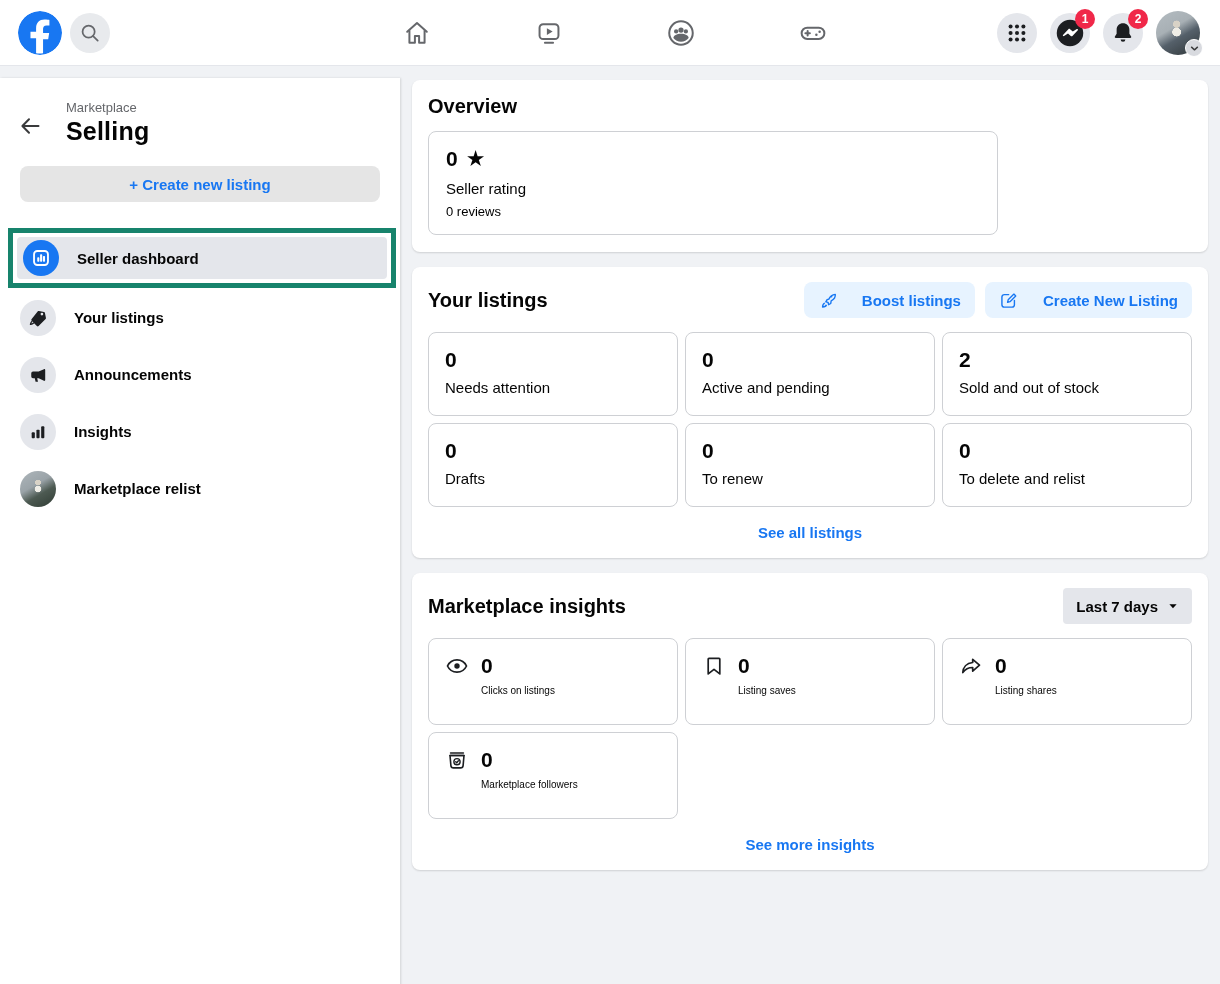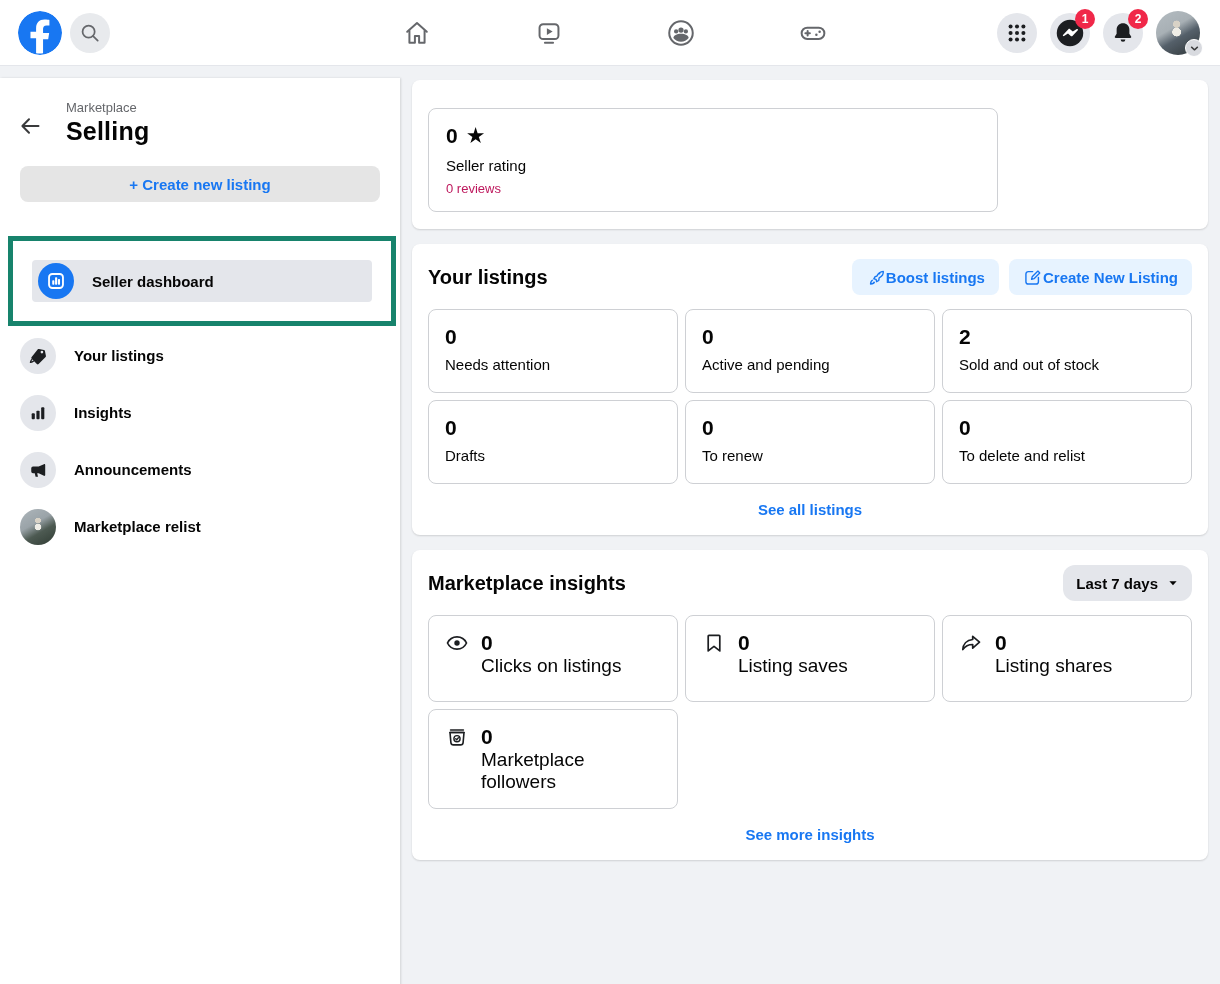--- a/index.html
+++ b/index.html
@@ -35,21 +35,21 @@
     box-shadow:1px 0 2px rgba(0,0,0,.12); z-index:10; }
   .sb-head { display:flex; align-items:flex-start; gap:24px; padding:22px 16px 0 18px; }
   .back-arrow { margin-top:14px; cursor:pointer; }
   .sb-crumb { font-size:13px; color:#65676B; }
   .sb-title { font-size:25px; font-weight:800; letter-spacing:.2px; margin-top:2px; }
   .create-listing-btn { margin:20px 20px 18px 20px; height:36px; background:#e5e5e5; border:none;
     border-radius:8px; color:#1877F2; font-size:15px; font-weight:700; width:360px; cursor:pointer;
     font-family:inherit; }
   .menu { }
   .menu-item { display:flex; align-items:center; gap:18px; height:57px; padding-left:20px; cursor:pointer; }
-  .selected-frame { border:5px solid #17836C; padding:19px; margin:16px 4px 1px 8px; }
+  .selected-frame { border:5px solid #17836C; padding:4px; margin:8px 4px 1px 8px; }
   .selected-frame .menu-item { height:42px; padding-left:6px; background:#E4E6EB; border-radius:4px; }
   .mi-icon { width:36px; height:36px; border-radius:50%; background:#E4E6EB; flex:none;
     display:flex; align-items:center; justify-content:center; }
   .mi-icon.blue { background:#1877F2; }
   .mi-icon.photo { background:
       radial-gradient(circle at 50% 32%, #d8d2c6 0 9%, transparent 10%),
       radial-gradient(ellipse at 50% 50%, #efede6 0 13%, transparent 14%),
       linear-gradient(150deg,#aeb6bb 0%,#9aa3a8 40%,#4d5a52 62%,#2f3b33 100%); }
   .mi-label { font-size:15px; font-weight:600; }
   
@@ -57,36 +57,36 @@
     padding:14px 12px 0 12px; display:flex; flex-direction:column; gap:15px; }
   .section { background:#fff; border-radius:8px; box-shadow:0 1px 2px rgba(0,0,0,.14); padding:15px 16px 17px 16px; }
   .sec-title { font-size:20px; font-weight:700; }
   .sec-head { display:flex; align-items:center; margin-bottom:14px; }
   .sec-head .sec-title { flex:1; }
   .overview-card { width:570px; border:1px solid #CED0D4; border-radius:8px; padding:15px 17px; margin-top:13px; }
   .rating-row { display:flex; align-items:center; gap:8px; }
   .rating-val { font-size:21px; font-weight:700; }
   .star { font-size:22px; line-height:1; }
   .rating-label { font-size:15px; margin-top:9px; }
-  .reviews { font-size:13px; color:#be185d; margin-top:7px; }
-  .pill-btn { display:flex; align-items:center; gap:0; background:#E7F3FF; border:none; border-radius:8px;
+  .reviews { font-size:13px; color:#000000; margin-top:7px; }
+  .pill-btn { display:flex; align-items:center; gap:24px; background:#E7F3FF; border:none; border-radius:8px;
     height:36px; padding:0 14px; color:#1877F2; font-size:15px; font-weight:700; cursor:pointer;
     font-family:inherit; margin-left:10px; }
-  .range-btn { display:flex; align-items:center; gap:9px; background:#E4E6EB; border:none; border-radius:12px;
+  .range-btn { display:flex; align-items:center; gap:9px; background:#E4E6EB; border:none; border-radius:4px;
     height:36px; padding:0 13px; color:#050505; font-size:15px; font-weight:600; cursor:pointer; font-family:inherit;justify-content:space-between; }
   .stat-grid { display:grid; grid-template-columns:repeat(3,1fr); gap:7px; }
   .stat-card { border:1px solid #CED0D4; border-radius:8px; padding:15px 16px; min-height:84px; }
   .stat-val { font-size:21px; font-weight:700; }
   .stat-label { font-size:15px; margin-top:7px; }
   .see-link { display:block; text-align:center; color:#1877F2; font-size:15px; font-weight:700;
     margin-top:17px; text-decoration:none; cursor:pointer; }
   .insight-card { border:1px solid #CED0D4; border-radius:8px; padding:15px 16px; min-height:87px; }
   .ic-top { display:flex; align-items:center; gap:12px; }
   .ic-val { font-size:21px; font-weight:700; }
-  .insight-label { font-size:19px; margin-left:36px; }
+  .insight-label { font-size:10px; margin-top:7px; margin-left:36px; }
   .insight-grid { display:grid; grid-template-columns:repeat(3,1fr); gap:7px; }
   .insight-card:nth-child(4) .insight-label { max-width:118px; }
   svg { display:block; }
 </style>
 </head>
 <body>
 
 <header class="topnav">
   <div class="nav-left">
     <div class="fb-logo">
@@ -208,47 +208,48 @@
             <path fill="#1C1E21" d="M11.8 3.9c.34-.34.88-.49 1.37-.39l6 1.2c.59.12 1.04.57 1.16 1.16l1.2 6c.1.49-.05 1.03-.39 1.37l-8.4 8.4c-.58.58-1.53.58-2.11 0l-6.23-6.23c-.58-.58-.58-1.53 0-2.11z"></path>
             <circle cx="16.7" cy="7.3" r="1.6" fill="#E4E6EB"></circle>
             <path d="M6.7 18.1c-1.2 1.2-2.8 1.5-3.7 1.4.1-.9.5-2.2 1.4-3.2" fill="none" stroke="#1C1E21" stroke-width="1.6" stroke-linecap="round"></path>
           </svg>
       </span>
       <span class="mi-label">Your listings</span>
     </div>
     <div class="menu-item">
       <span class="mi-icon">
         <svg width="20" height="20" viewBox="0 0 24 24">
+            <path fill="#1C1E21" d="M19.1 5c.7-.35 1.55.16 1.55.95v12.1c0 .79-.85 1.3-1.55.95L12.8 16H11l1 4.2H9.1l-1-4.2H6a2.1 2.1 0 0 1-2.1-2.1V10A2.1 2.1 0 0 1 6 7.9h6.8z"></path>
+          </svg>
+      </span>
+      <span class="mi-label">Announcements</span>
+    </div>
+    <div class="menu-item">
+      <span class="mi-icon">
+        <svg width="20" height="20" viewBox="0 0 24 24">
             <g fill="#1C1E21">
               <rect x="4.4" y="12.4" width="3.8" height="7" rx="1.1"></rect>
               <rect x="10.1" y="9.2" width="3.8" height="10.2" rx="1.1"></rect>
               <rect x="15.8" y="5.2" width="3.8" height="14.2" rx="1.1"></rect>
             </g>
           </svg>
       </span>
       <span class="mi-label">Insights</span>
     </div>
     <div class="menu-item">
-      <span class="mi-icon">
-        <svg width="20" height="20" viewBox="0 0 24 24">
-            <path fill="#1C1E21" d="M19.1 5c.7-.35 1.55.16 1.55.95v12.1c0 .79-.85 1.3-1.55.95L12.8 16H11l1 4.2H9.1l-1-4.2H6a2.1 2.1 0 0 1-2.1-2.1V10A2.1 2.1 0 0 1 6 7.9h6.8z"></path>
-          </svg>
-      </span>
-      <span class="mi-label">Announcements</span>
-    </div>
-    <div class="menu-item">
       <span class="mi-icon photo"></span>
       <span class="mi-label">Marketplace relist</span>
     </div>
   </nav>
 </aside>
 
 <main class="main">
 
   <section class="section">
+    <h2 class="sec-title">Overview</h2>
     <div class="overview-card">
       <div class="rating-row">
         <span class="rating-val">0</span>
         <span class="star">★</span>
       </div>
       <div class="rating-label">Seller rating</div>
       <div class="reviews">0 reviews</div>
     </div>
   </section>
 

